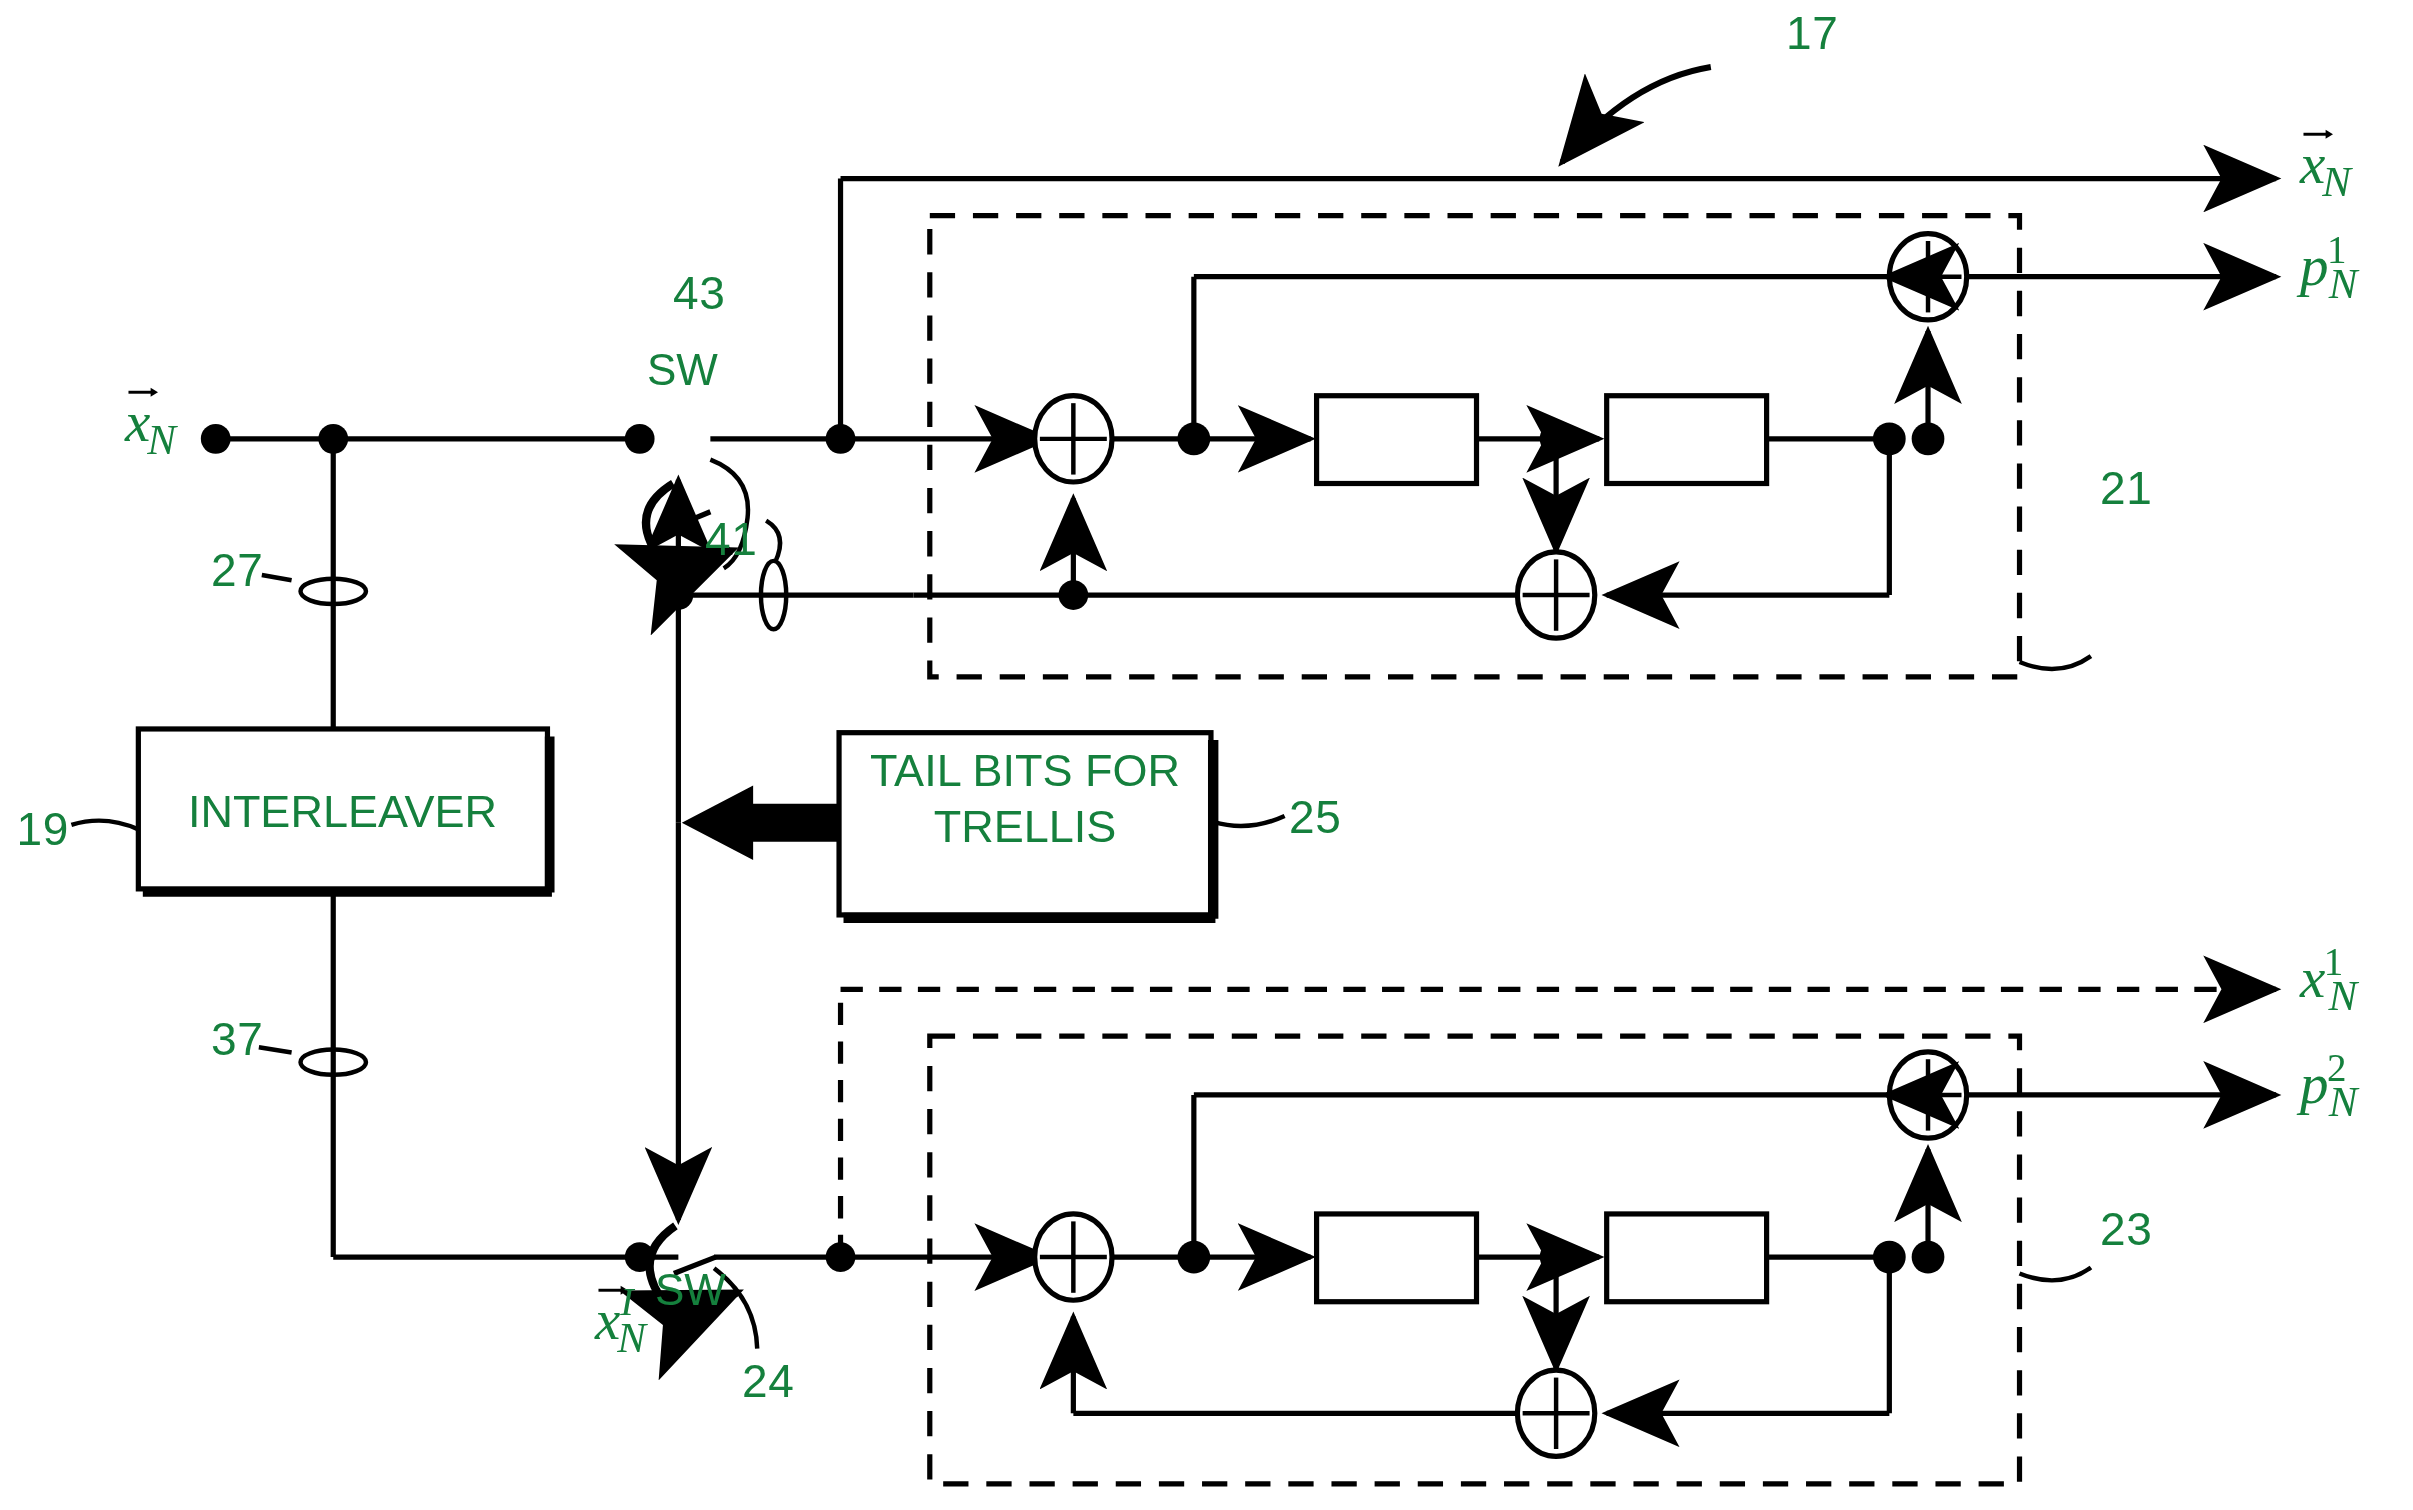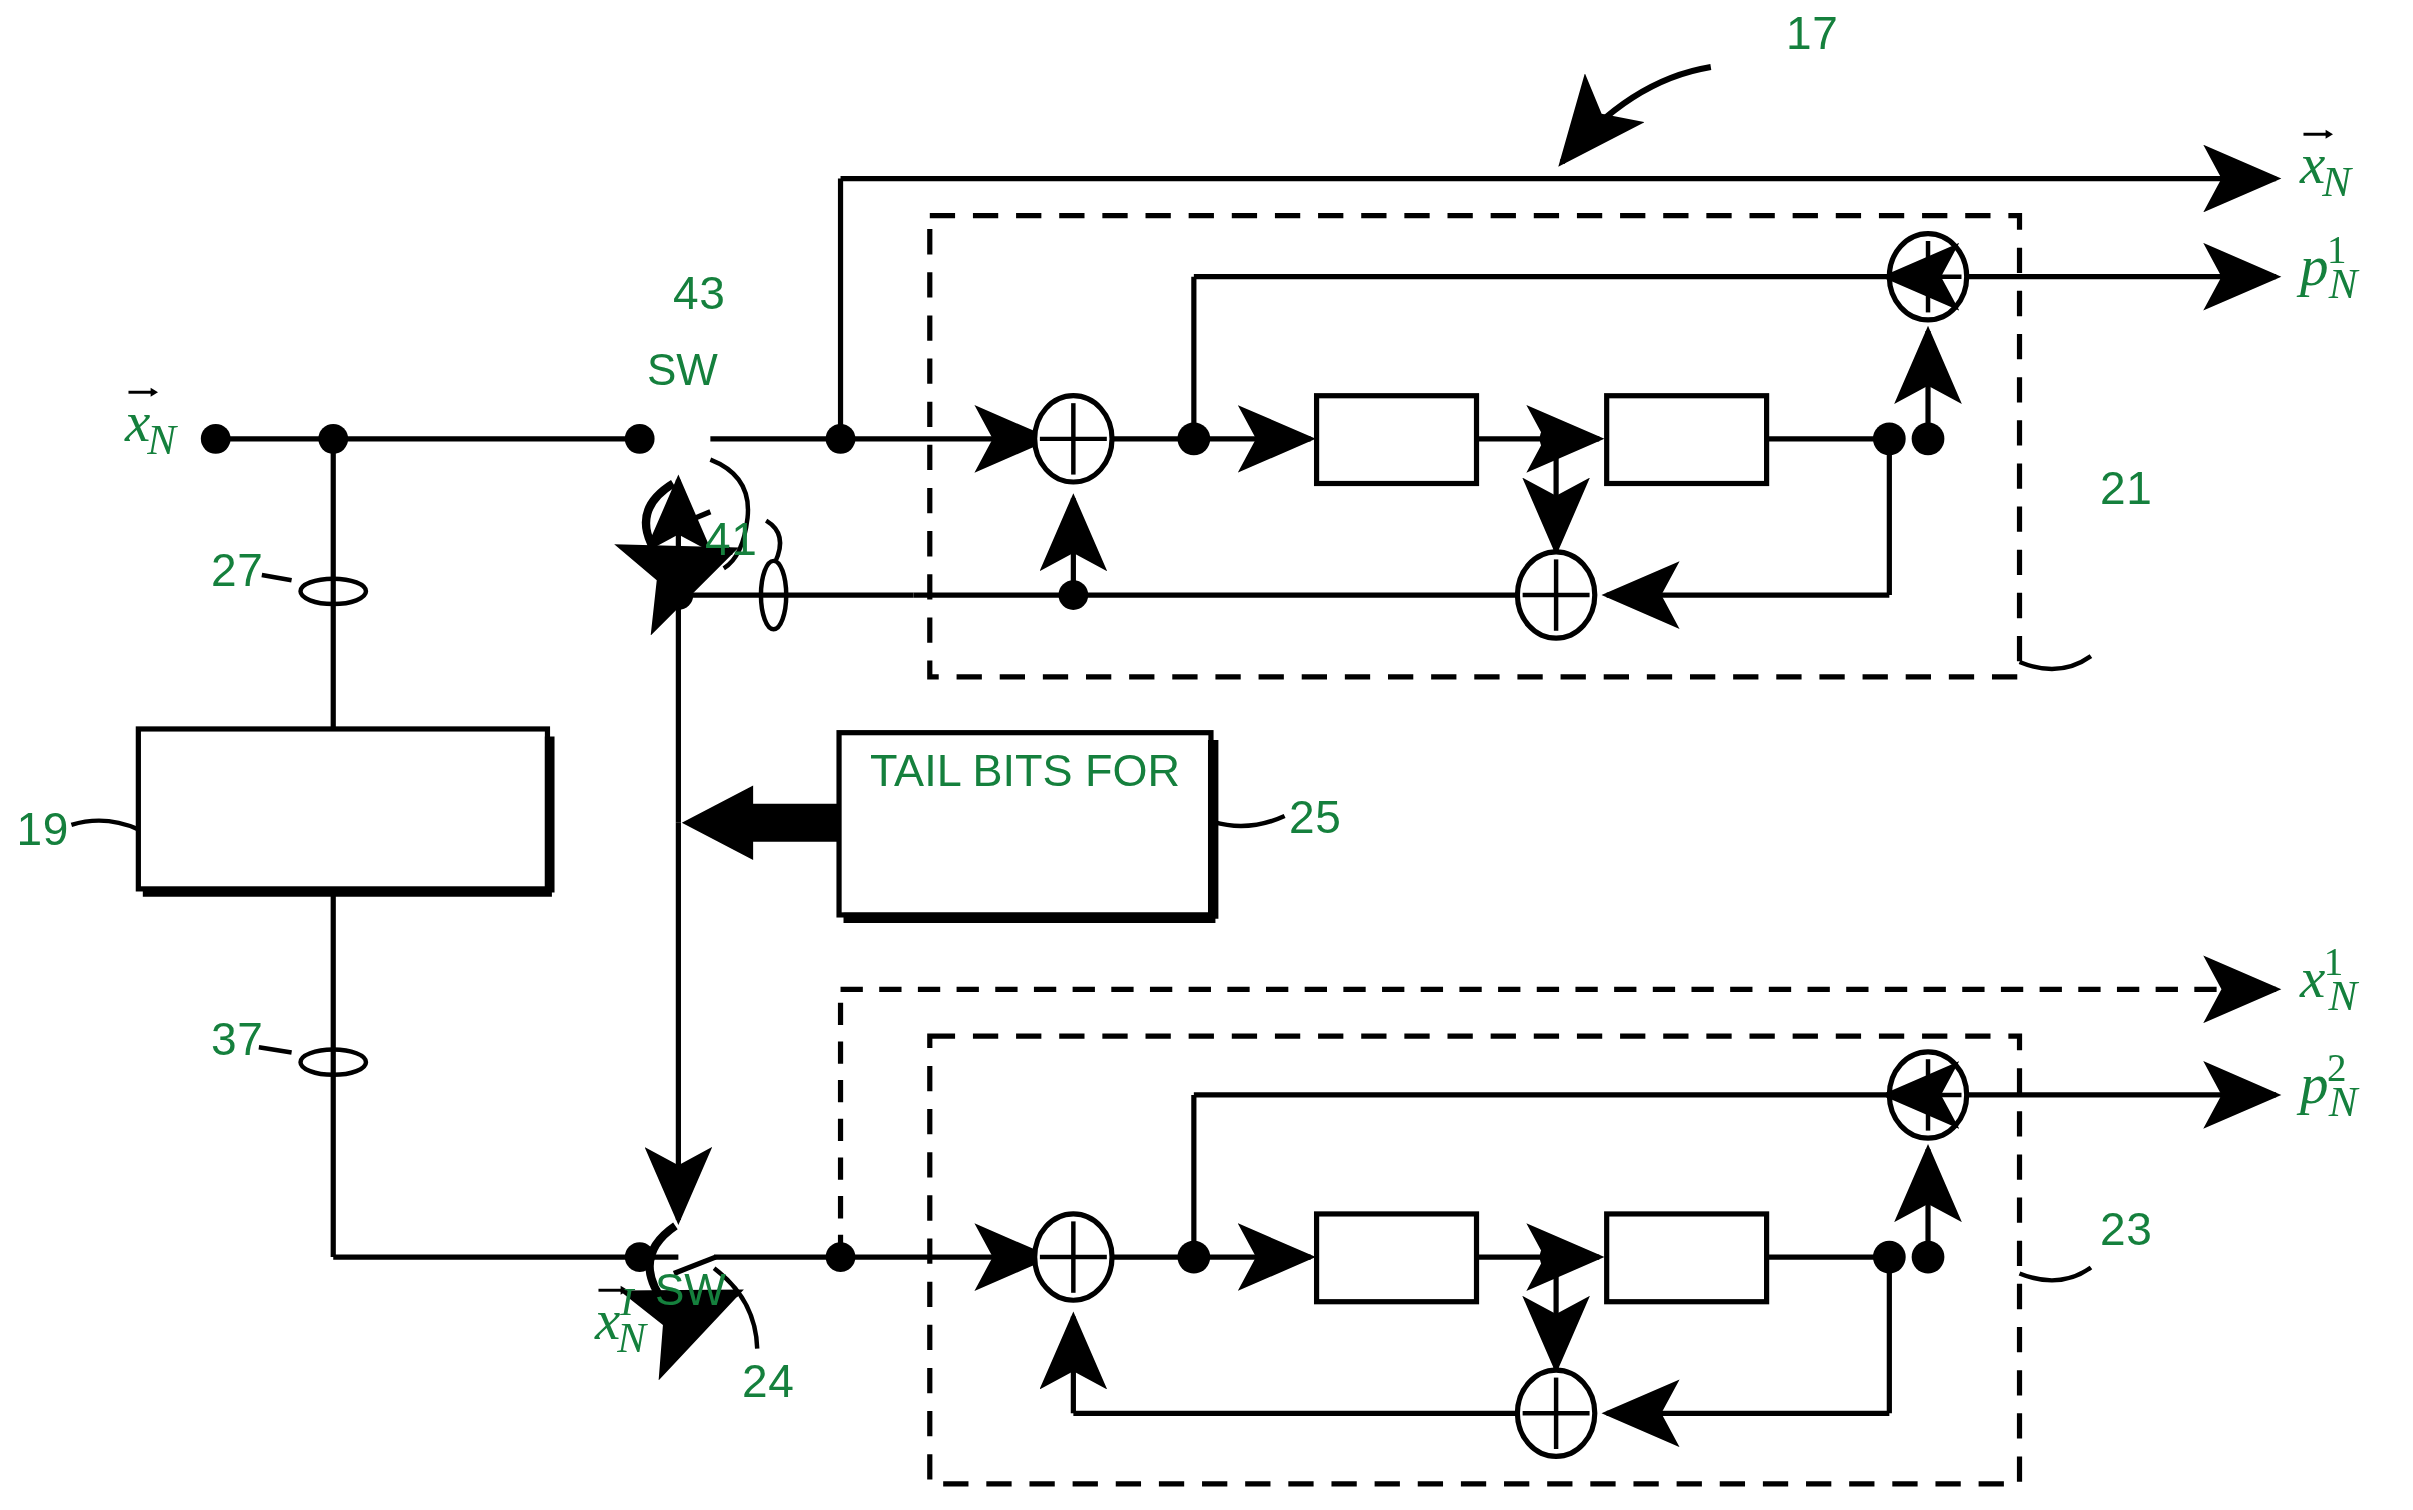--- a/index.html
+++ b/index.html
@@ -249,22 +249,24 @@
 </div>
 
 <div class="lbl math" style="left:2300px; top:949px;">
   <span>x</span><span class="sup">1</span><span class="sub" style="left:-16.4px;">N</span>
 </div>
 
 <div class="lbl math" style="left:2300px; top:1055px;">
   <span>p</span><span class="sup">2</span><span class="sub" style="left:-19.3px;">N</span>
 </div>
 
+<div class="lbl boxtxt" style="left:138px; top:785px; width:409px;">INTERLEAVER</div>
 
 <div class="lbl boxtxt" style="left:839px; top:744px; width:372px;">TAIL BITS FOR</div>
+<div class="lbl boxtxt" style="left:839px; top:800px; width:372px;">TRELLIS</div>
 
 <div class="lbl sw" style="left:647px; top:345px;">SW</div>
 <div class="lbl sw" style="left:655px; top:1265px;">SW</div>
 
 <div class="lbl ref" style="left:1786px; top:6px;">17</div>
 <div class="lbl ref" style="left:2100px; top:461px;">21</div>
 <div class="lbl ref" style="left:2100px; top:1202px;text-align:center;">23</div>
 <div class="lbl ref" style="left:1289px; top:790px;">25</div>
 <div class="lbl ref" style="left:16.4px; top:802px;">19</div>
 <div class="lbl ref" style="left:211px; top:543px;">27</div>

